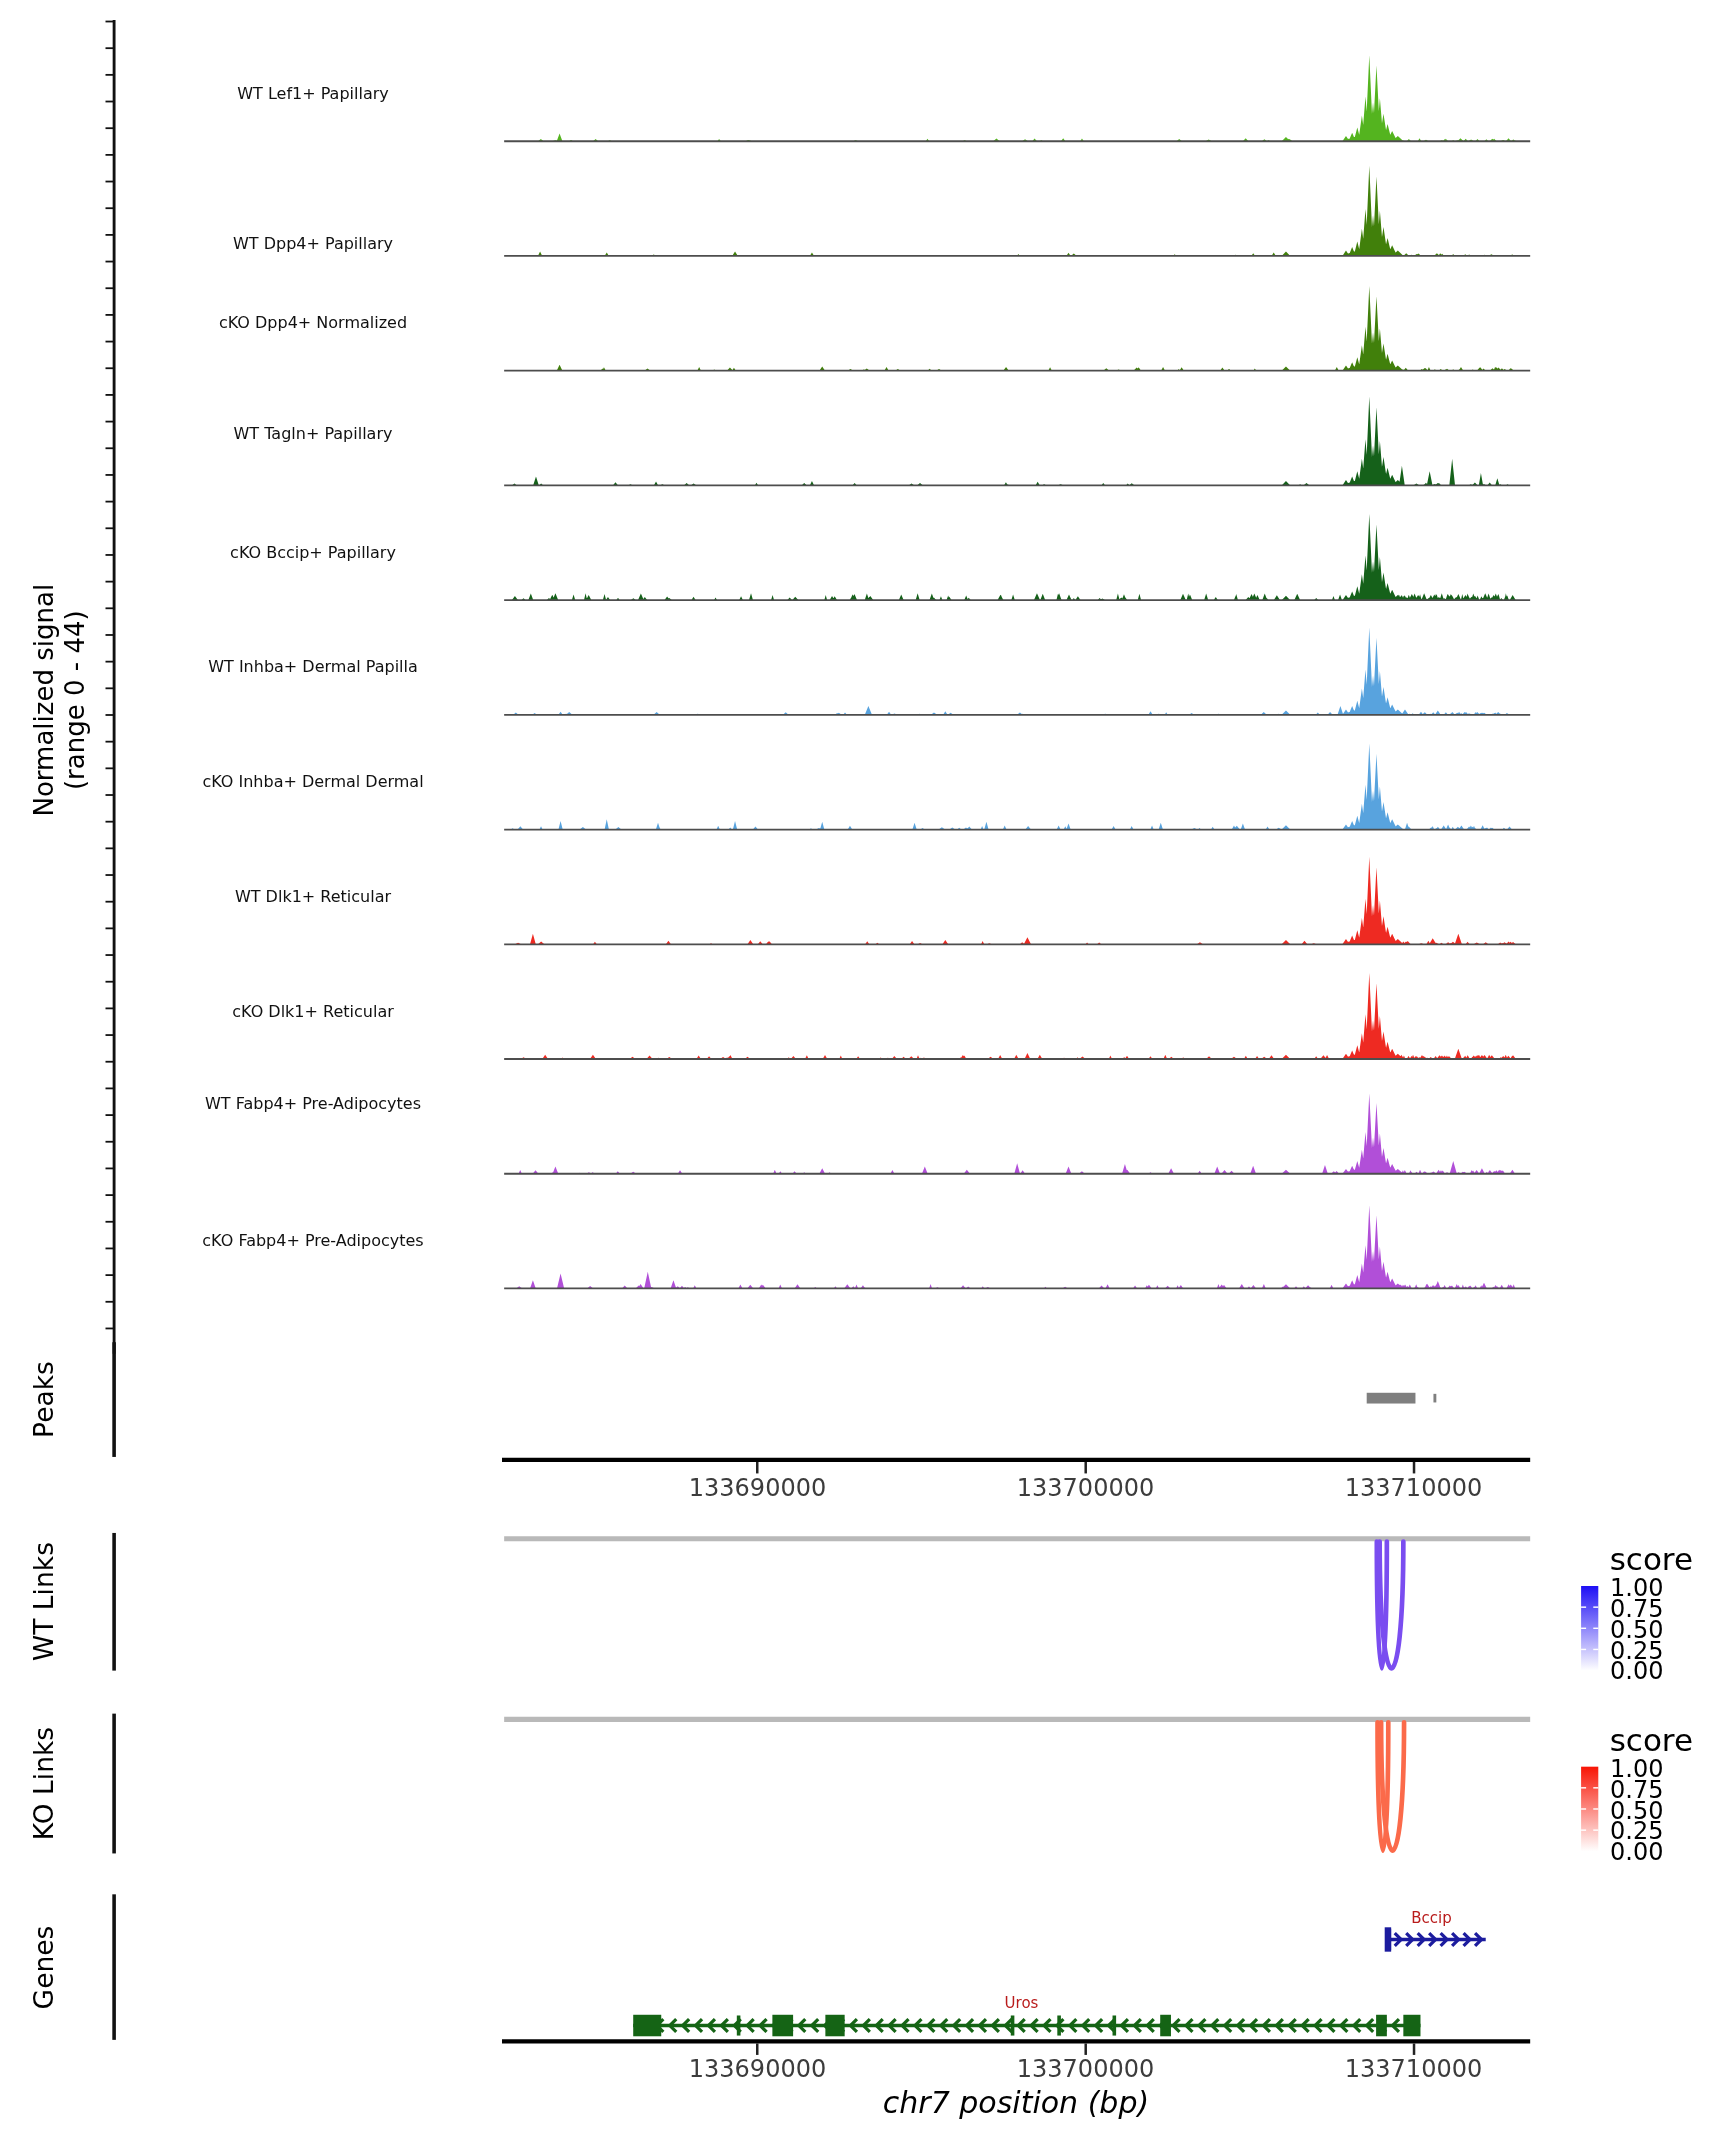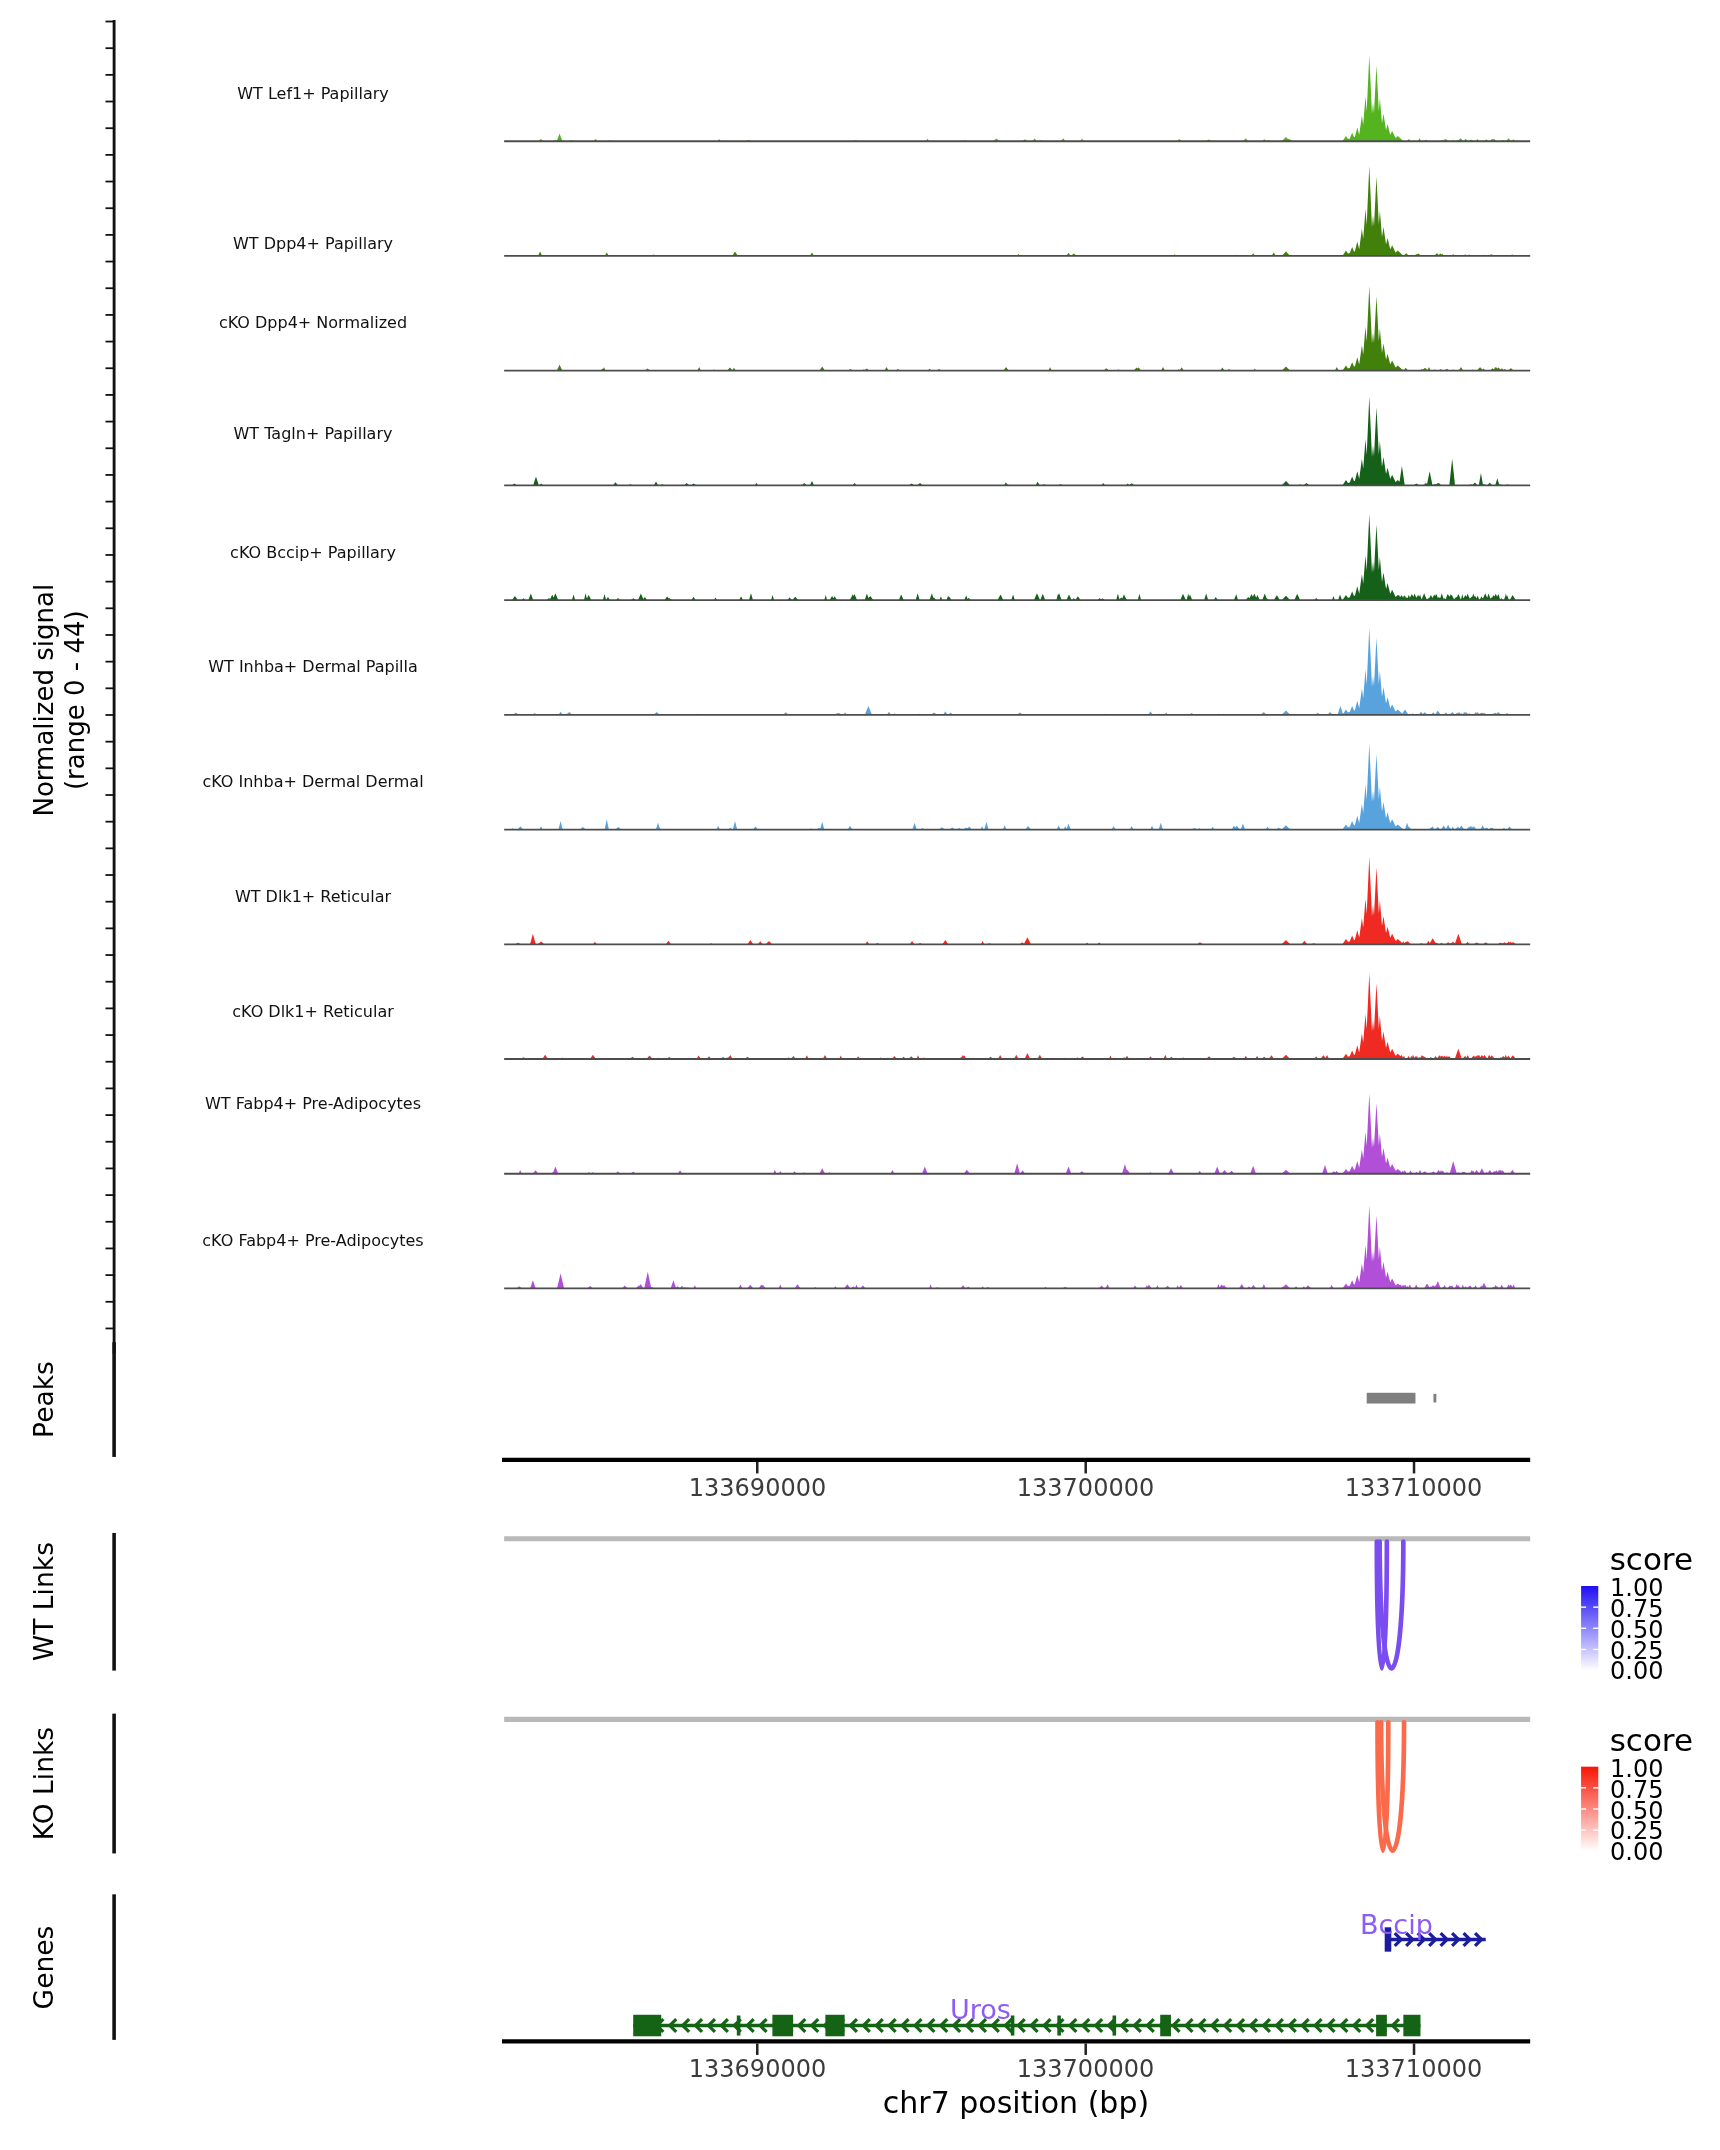--- a/index.html
+++ b/index.html
@@ -5,24 +5,24 @@
   html,body{margin:0;padding:0;background:#ffffff;}
   .canvas{position:relative;width:1721px;height:2151px;background:#ffffff;overflow:hidden;
           font-family:"DejaVu Sans", "Liberation Sans", sans-serif;color:#000;}
   .abs{position:absolute;}
   .track-label{font-size:16px;color:#111;text-align:center;width:430px;left:98px;}
   .vlabel{font-size:26.5px;color:#000;text-align:center;width:172px;height:29px;line-height:29px;
           transform:rotate(-90deg);}
   .ylab{font-size:26px;color:#000;text-align:center;width:401px;line-height:1.2;
         transform:rotate(-90deg);}
   .ticklab{font-size:24px;color:#3c3c3c;text-align:center;width:215px;}
-  .xtitle{font-size:30px;color:#000;text-align:center;width:430px;}
+  .xtitle{font-size:30px;color:#000;text-align:center;width:430px;font-style:italic;}
   .scoretitle{font-size:31px;color:#000;text-align:right;width:143px;}
   .legval{font-size:24px;color:#000;text-align:left;width:100px;}
-  .genelab{font-size:27px;color:#8b5cf6;width:143px;}
+  .genelab{font-size:15px;color:#b91c1c;text-align:center;width:143px;}
   svg{position:absolute;left:0;top:0;}
 </style>
 </head>
 <body>
 
 <div class="canvas">
 
   <svg id="gfx" width="1721" height="2151" viewBox="0 0 2400 3000">
       <line x1="159" y1="28" x2="159" y2="1888" stroke="#111" stroke-width="4"></line>
       <line x1="147" y1="30.0" x2="159" y2="30.0" stroke="#111" stroke-width="2.5"></line>

